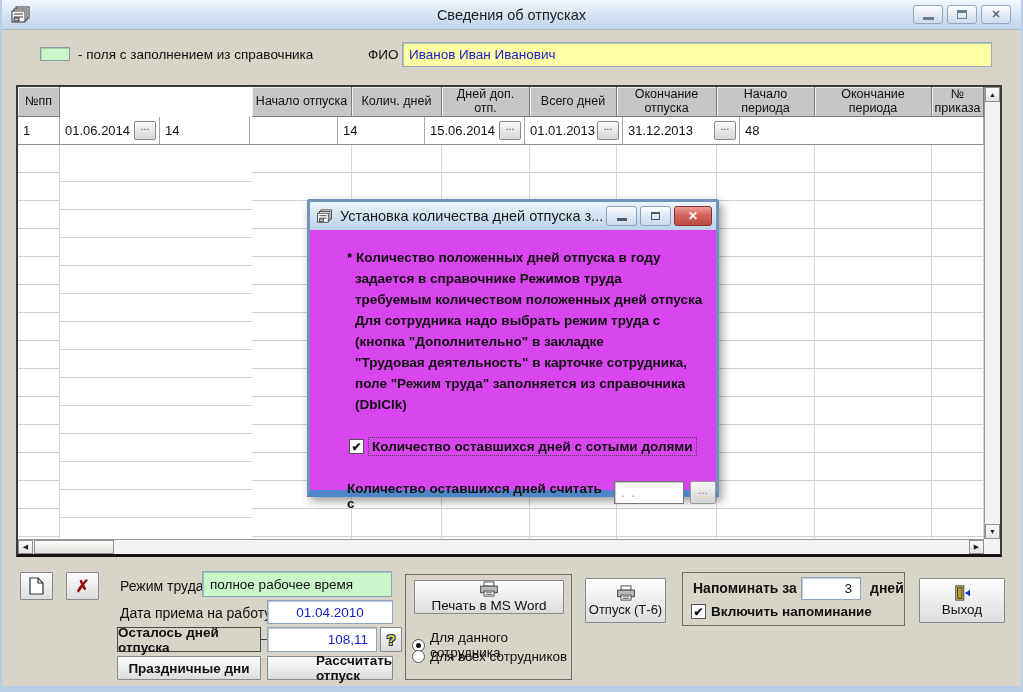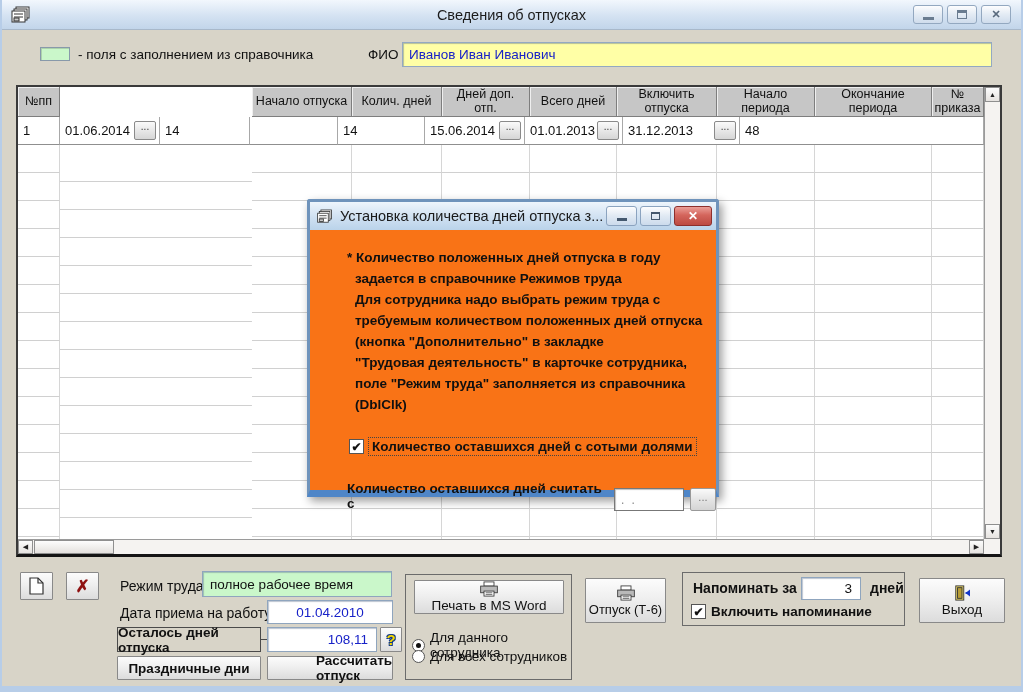--- a/index.html
+++ b/index.html
@@ -103,21 +103,21 @@
   .hscroll .left { left:0; top:0; bottom:0; width:15px; }
   .hscroll .right { right:0; top:0; bottom:0; width:15px; }
   .hthumb {
     position:absolute; left:16px; top:0; bottom:0; width:80px;
     background:linear-gradient(#fdfdfd,#e4e1de); border:1px solid #8f8f8f;
   }
   .corner { position:absolute; right:0; bottom:0; width:16px; height:15px; background:#f5f3f1; }
   
   .dialog {
     position:absolute; left:305px; top:199px; width:412px; height:298px;
-    background:#f97316;
+    background:#d946ef;
     border:3px solid #6f93bb; border-bottom:7px solid #4f86c8;
     border-radius:3px 3px 0 0;
     box-shadow: 3px 4px 10px rgba(0,0,0,.4);
   }
   .dialog-titlebar {
     height:28px; background:linear-gradient(#eef5fc,#cfe0f1 55%,#badBee);
     background:linear-gradient(#eef5fc,#cfe0f1 55%,#bad3ea);
     display:flex; align-items:center; padding:0 4px 0 6px;
   }
   .dialog-title { font-size:14.5px; color:#1a1a1a; margin-left:6px; flex:1;
@@ -142,21 +142,21 @@
   .dlg-check-row { margin:22px 0 0 39px; display:flex; align-items:center; }
   .checkbox {
     width:15px; height:15px; background:#fff; border:1px solid #555; flex:none;
     display:flex; align-items:center; justify-content:center;
     font-size:12px; line-height:12px; color:#111; font-weight:bold;
   }
   .dlg-check-row .cb-label {
     font-size:13.5px; font-weight:bold; margin-left:4px;
     border:1px dotted #444; padding:1px 3px;
   }
-  .count-row { margin:25px 0 0 37px; display:flex; align-items:flex-end; }
+  .count-row { margin:25px 0 0 37px; display:flex; align-items:flex-start; }
   .count-label { font-size:13.5px; font-weight:bold; }
   .count-input {
     margin-left:10px; width:72px; height:23px; background:#fff;
     border:1px solid #777; box-shadow: inset 1px 1px 1px rgba(0,0,0,.25);
     font-size:12px; color:#888; padding:4px 6px; letter-spacing:2px;
   }
   .count-btn {
     margin-left:6px; width:27px; height:23px;
     background:linear-gradient(#fafafa,#e3e3e3 55%,#d4d4d4);
     border:1px solid #999; border-radius:2px;
@@ -224,21 +224,21 @@
 
 <div class="grid">
   <div class="grid-scroll-pad">
     <div class="grid-row grid-header">
       <div class="hcell c0">№пп</div>
       <div class="hcell c1 green">Вид отпуска</div>
       <div class="hcell c2">Начало отпуска</div>
       <div class="hcell c3">Колич. дней</div>
       <div class="hcell c4">Дней доп. отп.</div>
       <div class="hcell c5">Всего дней</div>
-      <div class="hcell c6">Включить отпуска</div>
+      <div class="hcell c6">Окончание отпуска</div>
       <div class="hcell c7">Начало периода</div>
       <div class="hcell c8">Окончание периода</div>
       <div class="hcell c9">№ приказа</div>
     </div>
     <div class="grid-row grid-datarow">
       <div class="dcell c0">1</div>
       <div class="dcell c2">
         <span>01.06.2014</span>
         <div class="picker-btn">...</div>
       </div>
@@ -560,22 +560,22 @@
         </div>
       <div class="dlg-btn close">
           <span>✕</span>
         </div>
     </div>
   </div>
   <div class="dialog-body">
     <div class="note">
       <div>* Количество положенных дней отпуска в году</div>
       <div>задается в справочнике Режимов труда</div>
+      <div>требуемым количеством положенных дней отпуска</div>
       <div>Для сотрудника надо выбрать режим труда с</div>
-      <div>требуемым количеством положенных дней отпуска</div>
       <div>(кнопка "Дополнительно" в закладке</div>
       <div>"Трудовая деятельность" в карточке сотрудника,</div>
       <div>поле "Режим труда" заполняется из справочника (DblClk)</div>
     </div>
     <div class="dlg-check-row">
       <div class="checkbox">✔</div>
       <span class="cb-label">Количество оставшихся дней с сотыми долями</span>
     </div>
     <div class="count-row">
       <span class="count-label">Количество оставшихся дней считать с</span>

